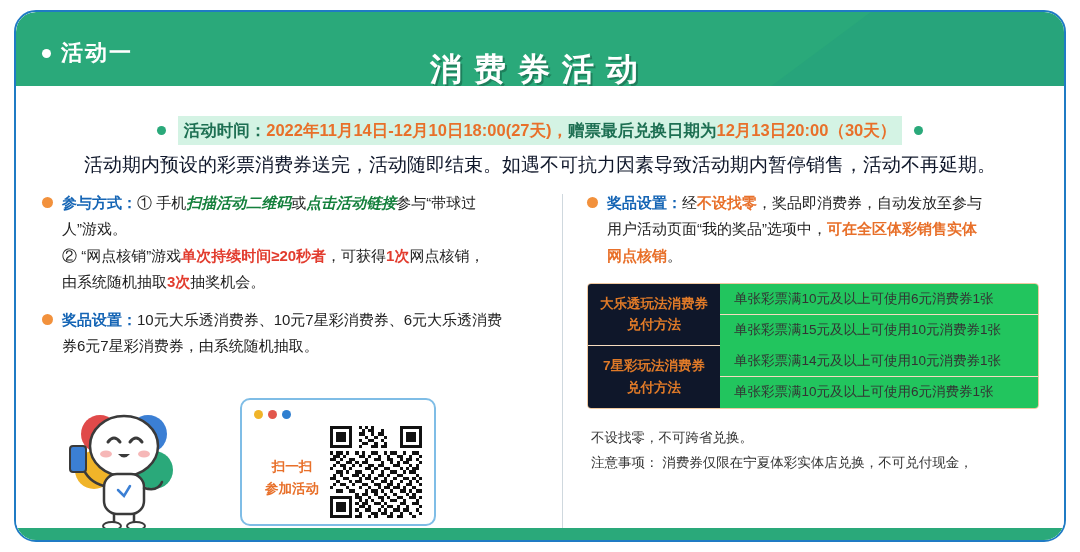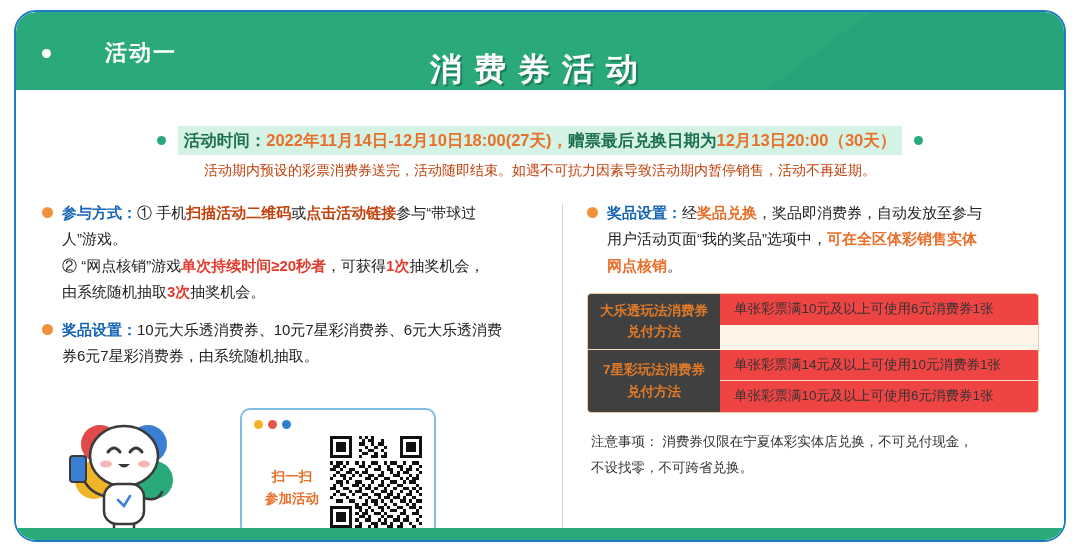--- a/index.html
+++ b/index.html
@@ -38,21 +38,21 @@
     position: absolute;
     right: -2px; top: 0;
     width: 300px; height: 78px;
     background: #24a07b;
     clip-path: polygon(35% 0, 100% 0, 100% 100%, 0 100%);
     opacity: 0.55;
   }
   .header-left {
     position: absolute;
     left: 26px; top: 26px;
-    display: flex; align-items: center; gap: 44px;
+    display: flex; align-items: center;
   }
   .dot-white {
     width: 9px; height: 9px; border-radius: 50%;
     background: #ffffff; margin-right: 10px;
   }
   .activity-label {
     color: #ffffff;
     font-size: 22px;
     font-weight: bold;
     letter-spacing: 2px;
@@ -64,21 +64,21 @@
     color: #ffffff;
     font-size: 32px;
     font-weight: bold;
     letter-spacing: 12px;
     text-shadow: 2px 2px 0 #1e7f5c;
     font-family: "DejaVu Sans", sans-serif;
   }
   
   .body-area {
     position: absolute;
-    left: 0; top: 84px;
+    left: 0; top: 74px;
     width: 100%; height: 452px;
     background: #ffffff;
   }
   .banner-row {
     position: absolute;
     left: 0; top: 30px;
     width: 100%;
     text-align: center;
   }
   .banner-inner { display: inline-flex; align-items: center; }
@@ -94,22 +94,22 @@
     font-weight: bold;
     color: #1d6f52;
     line-height: 1.5;
   }
   .banner-text .num { color: #e8702a; }
   .sub-note {
     position: absolute;
     left: 0; top: 66px;
     width: 100%;
     text-align: center;
-    font-size: 14px;
-    color: #c2410c;
+    font-size: 19px;
+    color: #0f172a;
   }
   
   .cols {
     position: absolute;
     left: 26px; top: 104px;
     width: 1000px; height: 340px;
     display: flex;
   }
   .col-left { width: 520px; position: relative; padding-right: 14px; }
   .col-div {
@@ -117,21 +117,21 @@
   }
   .col-right { flex: 1; position: relative; padding-left: 14px; }
 
   .bullet-block { display: flex; margin-bottom: 12px; }
   .bullet-dot {
     width: 11px; height: 11px; border-radius: 50%;
     background: #f2913c; flex: none; margin-top: 7px; margin-right: 9px;
   }
   .bullet-body { font-size: 15px; line-height: 1.75; color: #222222; }
   .lbl-blue { color: #1565b5; font-weight: bold; }
-  .or-blue { color: #c2410c; font-weight: bold; }
+  .or-blue { color: #15803d; font-weight: bold; font-style: italic; }
   .or-red { color: #e23c2e; font-weight: bold; }
   .or-orange { color: #e8702a; font-weight: bold; }
   .blk { color: #222222; }
 
   
   .media-row {
     position: absolute;
     left: 10px; top: 208px;
     width: 510px; height: 132px;
     display: flex; align-items: flex-start;
@@ -178,38 +178,38 @@
     margin-top: 14px;
     width: 452px;
     border: 1px solid #f0c9a0;
     border-radius: 4px;
     overflow: hidden;
     background: #fdf3e7;
   }
   .t-row { display: flex; }
   .t-head {
     width: 132px;
-    background: #404040;
+    background: #0f172a;
     color: #e07a28;
     font-size: 13.5px;
     font-weight: bold;
     display: flex; align-items: center; justify-content: center;
     text-align: center;
     line-height: 1.6;
     padding: 6px 4px;
     border-bottom: 1px solid #f6dcc0;
   }
   .t-cells { flex: 1; }
   .t-cell {
     height: 31px;
     display: flex; align-items: center;
     padding-left: 14px;
     font-size: 13.5px;
     color: #333333;
-    background: #ef4444;
+    background: #22c55e;
     border-bottom: 1px solid #f6dcc0;
   }
   .t-cell:last-child { border-bottom: none; }
   .t-row:last-child .t-head { border-bottom: none; text-align: center; }
 
   .notice {
     margin-top: 16px;
     font-size: 13.5px;
     color: #333333;
     line-height: 1.9;
@@ -253,21 +253,21 @@
 
       <div class="cols">
 
         <div class="col-left">
 
           <div class="bullet-block">
             <span class="bullet-dot"></span>
             <div class="bullet-body">
               <span class="lbl-blue">参与方式：</span><span class="blk">① 手机</span><span class="or-blue">扫描活动二维码</span><span class="blk">或</span><span class="or-blue">点击活动链接</span><span class="blk">参与“带球过</span><br>
               <span class="blk">人”游戏。</span><br>
-              <span class="blk">② “网点核销”游戏</span><span class="or-red">单次持续时间≥20秒者</span><span class="blk">，可获得</span><span class="or-red">1次</span><span class="blk">抽奖机会，</span><br>
+              <span class="blk">② “网点核销”游戏</span><span class="or-red">单次持续时间≥20秒者</span><span class="blk">，可获得</span><span class="or-red">1次</span><span class="blk">网点核销，</span><br>
               <span class="blk">由系统随机抽取</span><span class="or-red">3次</span><span class="blk">抽奖机会。</span>
             </div>
           </div>
 
           <div class="bullet-block">
             <span class="bullet-dot"></span>
             <div class="bullet-body">
               <span class="lbl-blue">奖品设置：</span><span class="blk">10元大乐透消费券、10元7星彩消费券、6元大乐透消费</span><br>
               <span class="blk">券6元7星彩消费券，由系统随机抽取。</span>
             </div>
@@ -534,55 +534,56 @@
             </div>
           </div>
         </div>
 
         <div class="col-div"></div>
 
         <div class="col-right">
           <div class="bullet-block">
             <span class="bullet-dot"></span>
             <div class="bullet-body">
-              <span class="lbl-blue">奖品设置：</span><span class="blk">经</span><span class="or-orange">奖品兑换</span><span class="blk">，奖品即消费券，自动发放至参与</span><br>
+              <span class="lbl-blue">奖品设置：</span><span class="blk">经</span><span class="or-orange">不设找零</span><span class="blk">，奖品即消费券，自动发放至参与</span><br>
               <span class="blk">用户活动页面“我的奖品”选项中，</span><span class="or-orange">可在全区体彩销售实体</span><br>
               <span class="or-orange">网点核销</span><span class="blk">。</span>
             </div>
           </div>
 
           <div class="table-wrap">
             <div class="t-row">
               <div class="t-head">
                 <span>
                   <span>大乐透玩法消费券</span><br>
                   <span>兑付方法</span>
                 </span>
               </div>
               <div class="t-cells">
                 <div class="t-cell">单张彩票满10元及以上可使用6元消费券1张</div>
+                <div class="t-cell">单张彩票满15元及以上可使用10元消费券1张</div>
               </div>
             </div>
             <div class="t-row">
               <div class="t-head">
                 <span>
                   <span>7星彩玩法消费券</span><br>
                   <span>兑付方法</span>
                 </span>
               </div>
               <div class="t-cells">
                 <div class="t-cell">单张彩票满14元及以上可使用10元消费券1张</div>
                 <div class="t-cell">单张彩票满10元及以上可使用6元消费券1张</div>
               </div>
             </div>
           </div>
 
           <div class="notice">
+            <div>不设找零，不可跨省兑换。</div>
             <div>注意事项：  消费券仅限在宁夏体彩实体店兑换，不可兑付现金，</div>
-            <div>不设找零，不可跨省兑换。</div>
           </div>
         </div>
 
       </div>
     </div>
 
     <div class="bottom-strip"></div>
   </div>
 </div>
 

